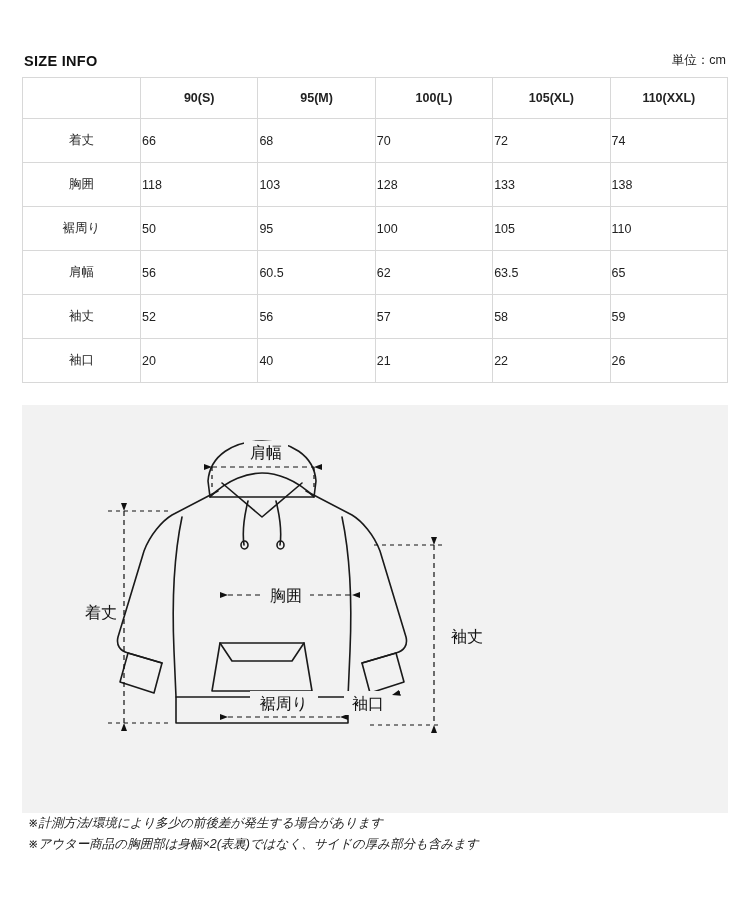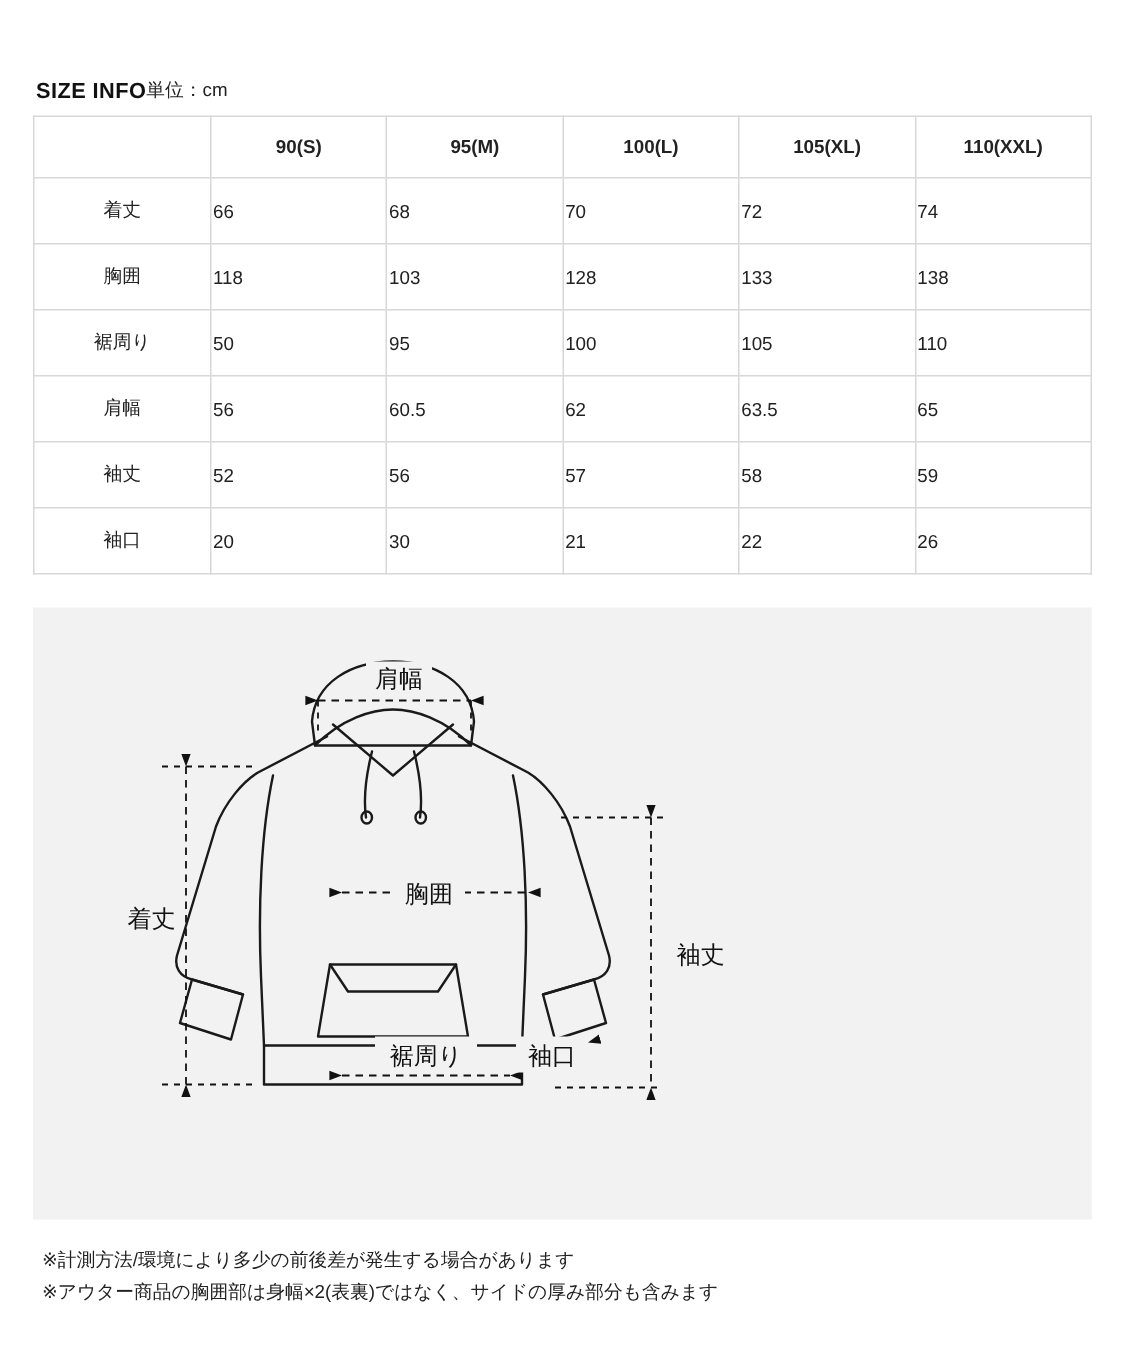--- a/index.html
+++ b/index.html
@@ -19,21 +19,21 @@
     width: 750px;
     height: 900px;
     box-sizing: border-box;
     padding: 52px 22px 0 22px;
     position: relative;
   }
   
   .head-row {
     display: flex;
     align-items: flex-end;
-    justify-content: flex-start;
+    justify-content: space-between;
     padding: 0 2px 8px 2px;
   }
   .size-info-title {
     font-size: 14.5px;
     font-weight: bold;
     letter-spacing: 0.02em;
     color: #111;
   }
   .unit-label {
     font-size: 12.5px;
@@ -71,23 +71,23 @@
     margin-top: 22px;
     background: #f2f2f2;
     height: 408px;
     position: relative;
   }
   .diagram-wrap svg {
     display: block;
   }
   
   .notes {
-    margin-top: 17px;
     padding-left: 6px;
     line-height: 1.65;
+    font-style: italic;
   }
   .notes div {
     font-size: 12.5px;
     color: #222;
   }
 </style>
 </head>
 <body>
 
 <div class="page">
@@ -153,21 +153,21 @@
         <th>袖丈</th>
         <td>52</td>
         <td>56</td>
         <td>57</td>
         <td>58</td>
         <td>59</td>
       </tr>
       <tr>
         <th>袖口</th>
         <td>20</td>
-        <td>30</td>
+        <td>40</td>
         <td>21</td>
         <td>22</td>
         <td>26</td>
       </tr>
     </tbody>
   </table>
 
   <div class="diagram-wrap">
     <svg width="706" height="408" viewBox="0 0 706 408" xmlns="http://www.w3.org/2000/svg">
       <defs>

